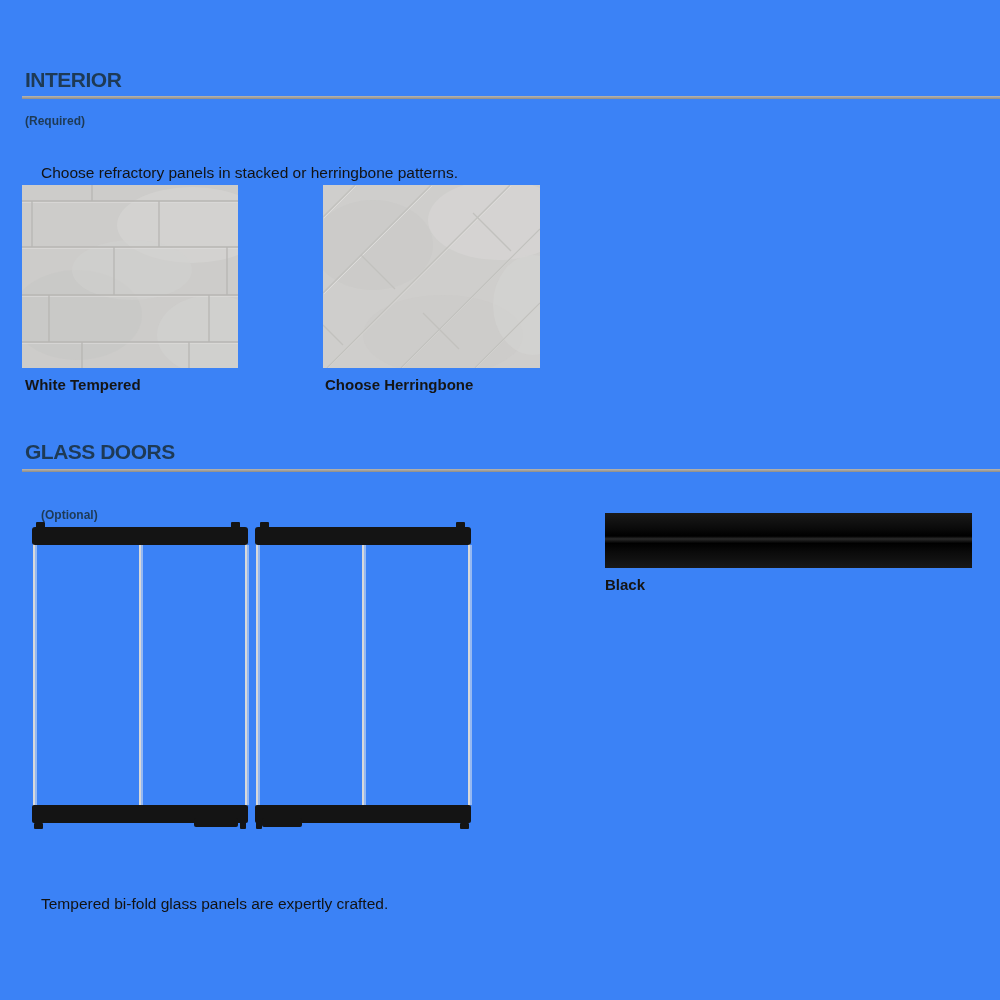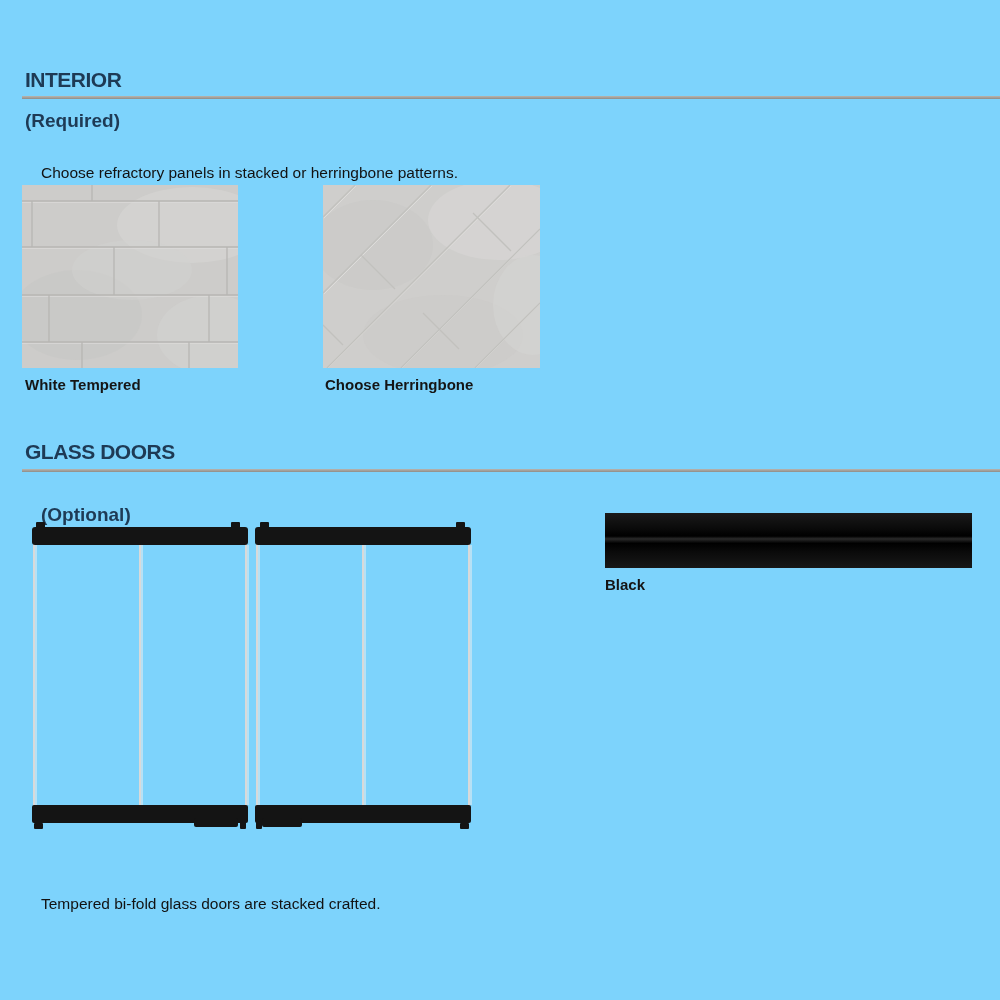--- a/index.html
+++ b/index.html
@@ -1,31 +1,31 @@
 <!DOCTYPE html>
 <html><head>
 <meta charset="utf-8">
 <style>
   html,body { margin:0; padding:0; background:#ffffff; }
   .canvas {
-    position:relative; width:1000px; height:1000px; background:#7dd3fc;
+    position:relative; width:1000px; height:1000px; background:#3b82f6;
     font-family:"Liberation Sans", sans-serif; overflow:hidden;
   }
   .sec-title {
     position:absolute; left:25px; margin:0;
     font-size:21px; font-weight:bold; letter-spacing:-0.5px;
     color:#1e3a55; line-height:24px; white-space:nowrap;
   }
   .rule {
     position:absolute; left:22px; width:978px; height:3px;
     background:linear-gradient(#b9b5ae, #8f8d89);
   }
   .sub-title {
     position:absolute; left:25px; margin:0;
-    font-size:19px; font-weight:bold; color:#1e3a55; line-height:20px; white-space:nowrap;
+    font-size:12px; font-weight:bold; color:#1e3a55; line-height:20px; white-space:nowrap;
   }
   .body-text {
     position:absolute; left:25px; margin:16px;
     font-size:15.5px; color:#121212; line-height:19px; white-space:nowrap;
   }
   .swatch-label {
     position:absolute; margin:0;
     font-size:15px; font-weight:600; color:#151515; line-height:18px; white-space:nowrap;
   }
   .swatch-figure { position:absolute; }
@@ -158,15 +158,15 @@
         <rect x="218" y="308" width="6" height="8" rx="1"></rect>
         <rect x="234" y="308" width="6" height="8" rx="1"></rect>
         <rect x="438" y="310" width="9" height="6" rx="1"></rect>
       </g>
     </svg>
   </div>
 
   <div class="black-swatch"></div>
   <p class="swatch-label" style="left:605px; top:576px;">Black</p>
 
-  <p class="body-text" style="top:878px;">Tempered bi-fold glass doors are stacked crafted.</p>
+  <p class="body-text" style="top:878px;">Tempered bi-fold glass panels are expertly crafted.</p>
 
 </div>
 
 </body></html>

